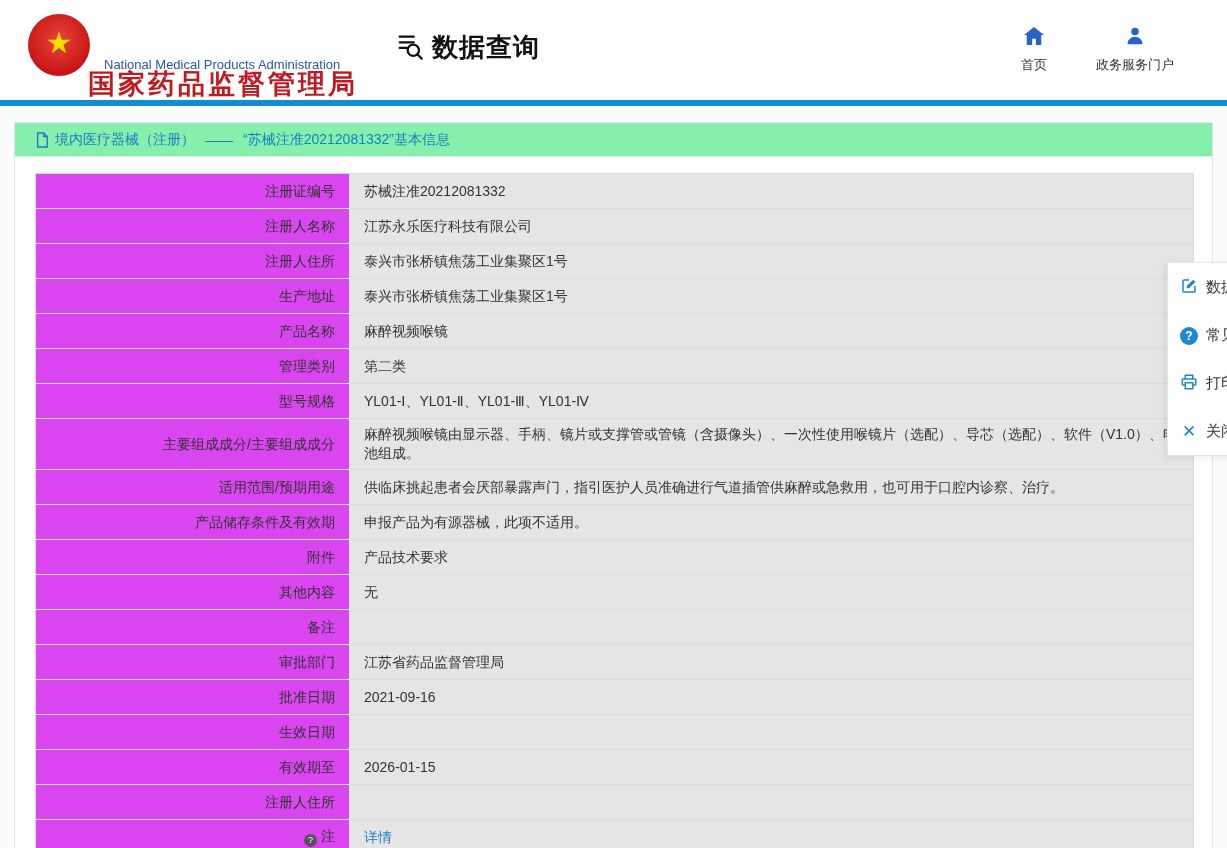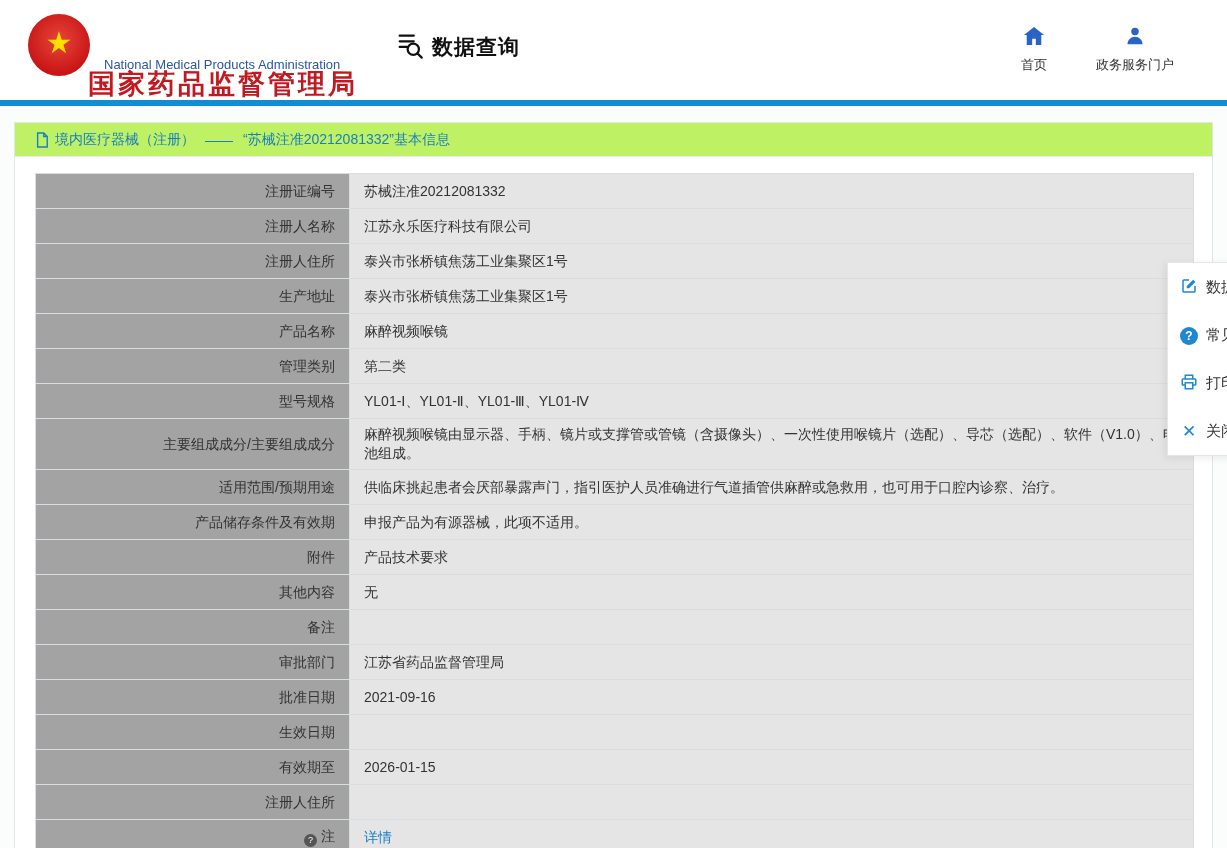--- a/index.html
+++ b/index.html
@@ -9,41 +9,41 @@
   
   .header { position:absolute; left:0; top:0; width:1227px; height:100px; background:#fff; }
   .emblem { position:absolute; left:28px; top:14px; width:62px; height:62px; border-radius:50%;
     background:radial-gradient(circle at 50% 42%, #e8453a 0%, #c81616 70%);
     display:flex; align-items:center; justify-content:center; }
   .emblem .star { color:#ffde00; font-size:30px; line-height:1; transform:translateY(-2px); }
   .org-cn { position:absolute; left:88px; top:22px; font-size:27px; font-weight:bold;
     color:#c01920; letter-spacing:3px; white-space:nowrap;margin-top:44px; }
   .org-en { position:absolute; left:104px; top:57px; font-size:13px; color:#2b55a7; white-space:nowrap; }
   .section-block { position:absolute; left:395px; top:30px; display:flex; align-items:center; gap:7px; }
-  .section-title { font-size:21px; font-weight:bold; color:#111; letter-spacing:1px; }
+  .section-title { font-size:26px; font-weight:bold; color:#111; letter-spacing:1px; }
   .nav-item { position:absolute; top:26px; display:flex; flex-direction:column; align-items:center;
     gap:6px; cursor:pointer; }
   .nav-item .nav-label { font-size:13px; color:#333; white-space:nowrap;text-align:center; }
   .nav-home { left:1012px; width:44px; }
   .nav-portal { left:1090px; width:90px; }
   .blue-bar { position:absolute; left:0; top:100px; width:1227px; height:6px; background:#0f8ed5; }
 
   
   .content-box { position:absolute; left:14px; top:122px; width:1199px; height:900px;
     background:#fff; border:1px solid #e3e6e8; }
-  .title-bar { height:34px; background:#bef264; border-bottom:1px solid #e6ecf1;
+  .title-bar { height:34px; background:#86efac; border-bottom:1px solid #e6ecf1;
     display:flex; align-items:center; padding-left:20px; gap:6px; }
   .title-bar span { font-size:14px; color:#1a7ec2; white-space:nowrap; }
   .title-bar .dash { margin:0 4px; }
 
   
   table.info { border-collapse:collapse; margin:16px 20px 0 20px; width:1159px; table-layout:fixed; }
   table.info td { border:1px solid #d8dde1; font-size:14px; height:35px; padding:6px 14px;
     vertical-align:middle; line-height:19px; }
-  td.lbl { width:314px; background:#a3a3a3; text-align:right; color:#333; }
+  td.lbl { width:314px; background:#d946ef; text-align:right; color:#333; }
   td.val { background:#e5e5e5; color:#333; word-break:break-all; }
   a.detail-link { color:#1a7ec2; text-decoration:none; cursor:pointer; }
   .note-dot { display:inline-flex; width:13px; height:13px; border-radius:50%; background:#555;
     color:#fff; font-size:9px; align-items:center; justify-content:center;
     vertical-align:-2px; margin-right:4px; }
 
   
   .float-panel { position:absolute; left:1167px; top:262px; width:150px; background:#fff;
     border:1px solid #e6e6e6; box-shadow:-2px 2px 8px rgba(0,0,0,.08); }
   .float-item { display:flex; align-items:center; gap:8px; padding:14px 12px; font-size:15px;

